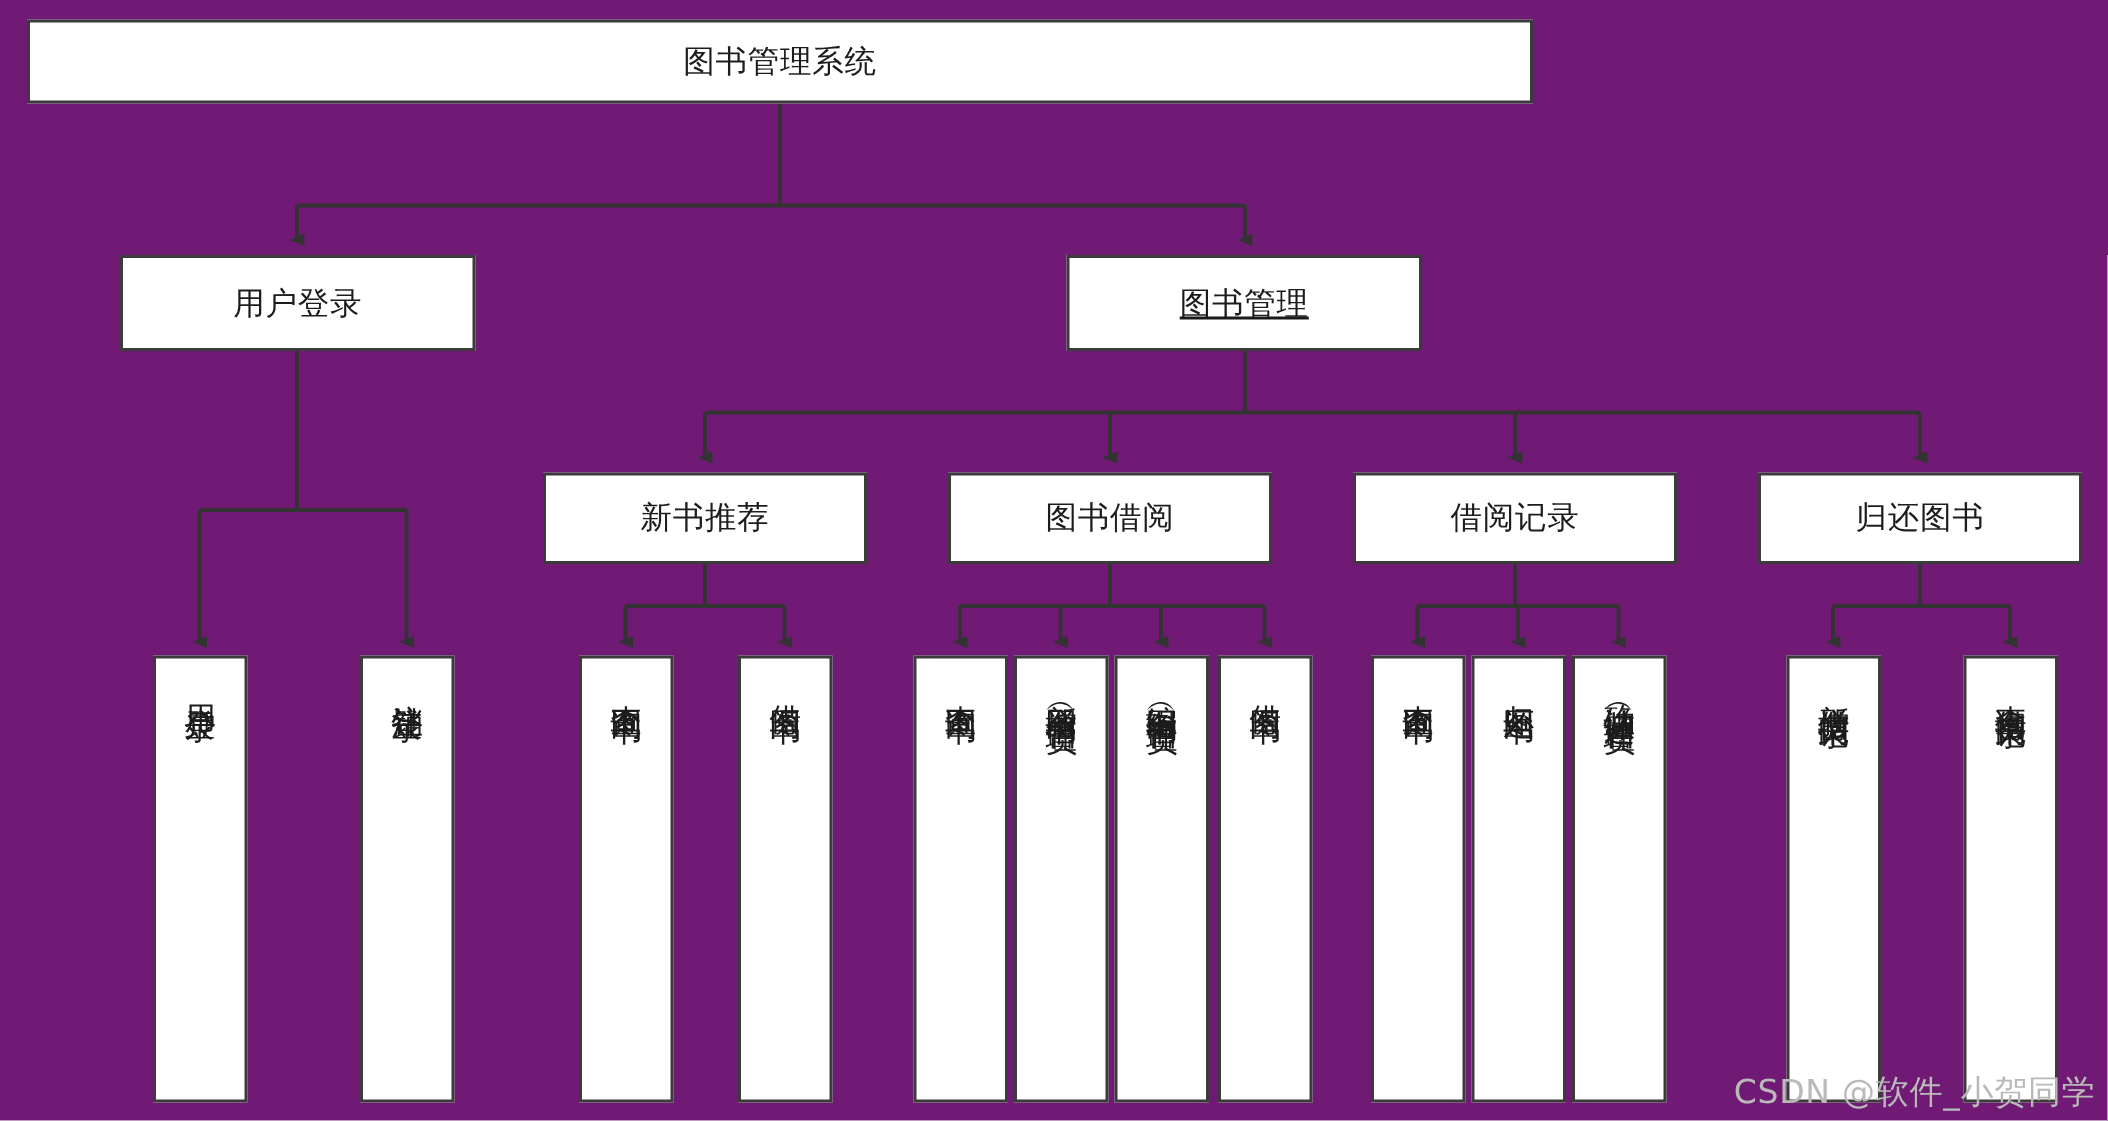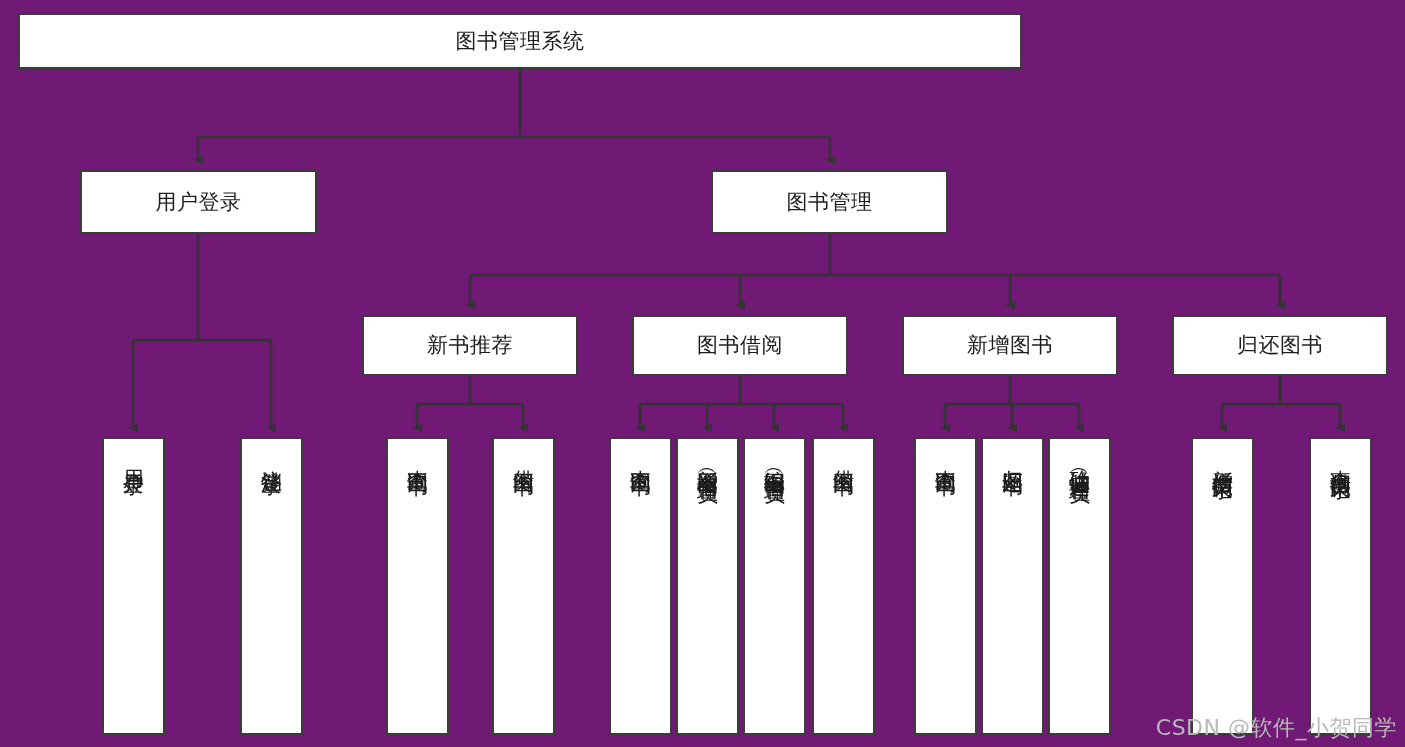--- a/index.html
+++ b/index.html
@@ -129,32 +129,32 @@
     </g>
   </svg>
 
   <div class="node level-root" style="left:18px; top:13px; width:1004px; height:56px;">
     <span class="node-label">图书管理系统</span>
   </div>
 
   <div class="node level-2" style="left:80px; top:170px; width:237px; height:64px;">
     <span class="node-label">用户登录</span>
   </div>
-  <div class="node level-2" style="left:711px; top:170px; width:237px; height:64px;">
+  <div class="node level-2" style="left:711px; top:170px; width:237px; height:64px;text-decoration:underline;">
     <span class="node-label">图书管理</span>
   </div>
 
   <div class="node level-3" style="left:632px; top:315px; width:216px; height:61px;">
     <span class="node-label">图书借阅</span>
   </div>
   <div class="node level-3" style="left:362px; top:315px; width:216px; height:61px;">
     <span class="node-label">新书推荐</span>
   </div>
   <div class="node level-3" style="left:902px; top:315px; width:216px; height:61px;">
-    <span class="node-label">新增图书</span>
+    <span class="node-label">借阅记录</span>
   </div>
   <div class="node level-3" style="left:1172px; top:315px; width:216px; height:61px;">
     <span class="node-label">归还图书</span>
   </div>
 
   <div class="node leaf" style="left:102px; top:437px; width:63px; height:298px;">
     <span class="node-label">用户登录</span>
   </div>
   <div class="node leaf" style="left:240px; top:437px; width:63px; height:298px;">
     <span class="node-label">注销登录</span>

